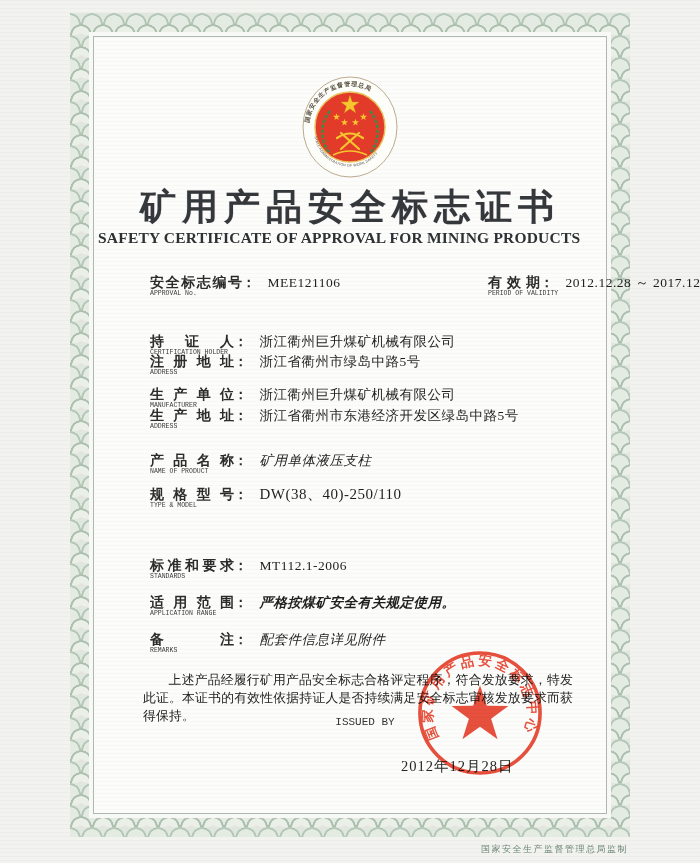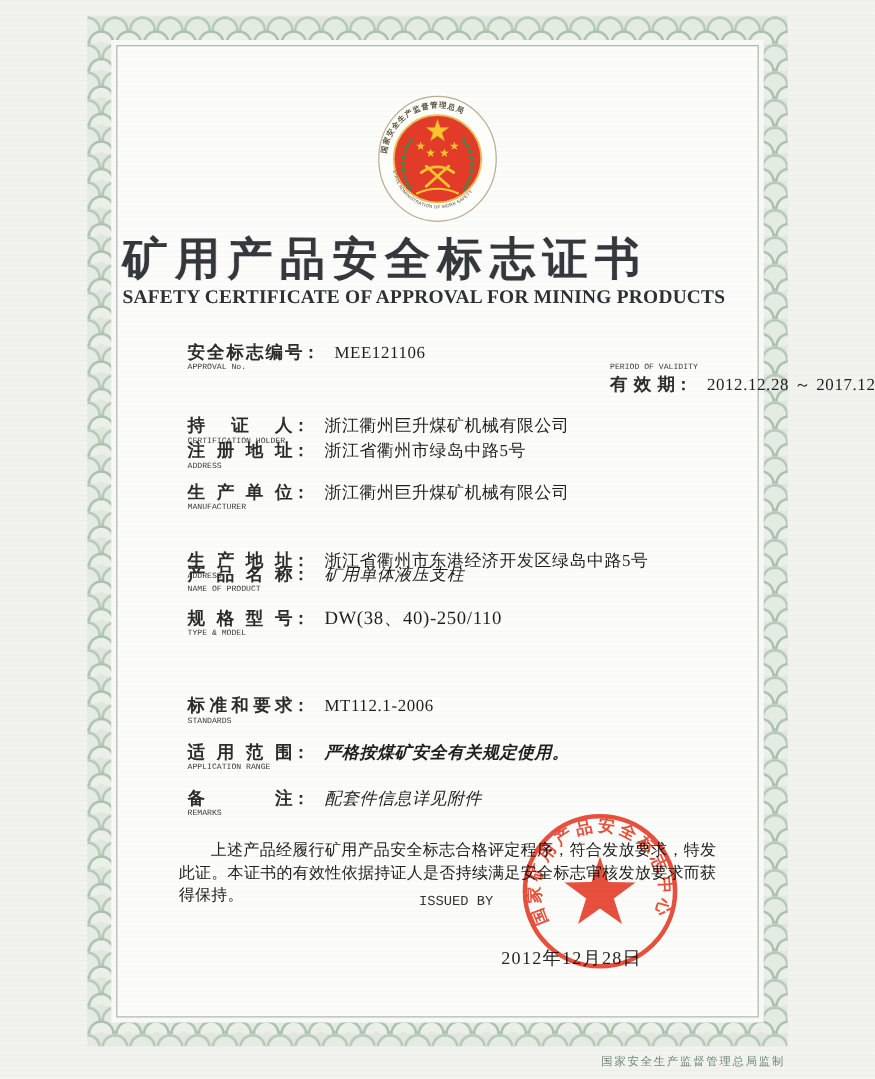--- a/index.html
+++ b/index.html
@@ -31,21 +31,21 @@
     background:
       repeating-linear-gradient(180deg, rgba(150,160,152,0.05) 0 1px, rgba(255,255,255,0) 1px 4px),
       #fcfcfa;
     border:1px solid #adb8af;
     box-shadow:0 0 0 4px #f8f9f6;
   }
   
   .emblem{position:absolute;left:302px;top:76px;width:96px;height:102px;}
   
   .title{
-    position:absolute;left:98px;top:183px;width:504px;text-align:left;
+    position:absolute;left:98px;top:183px;width:504px;text-align:center;
     font-size:36px;font-weight:bold;color:#35383b;letter-spacing:6px;
     text-shadow:0.6px 0 0 rgba(180,60,120,0.18), -0.6px 0 0 rgba(60,140,170,0.18);
     white-space:nowrap;
   }
   .subtitle{
     position:absolute;left:98px;top:229px;width:504px;text-align:left;
     font-size:15.5px;font-weight:bold;color:#2e3134;letter-spacing:0.2px;white-space:nowrap;
   }
   
   .row{position:absolute;left:150px;white-space:nowrap;}
@@ -56,21 +56,21 @@
   }
   .colon{font-size:13.5px;font-weight:bold;color:#2c2c2c;margin-right:8px;}
   .val{font-size:13.5px;color:#1f1f1f;letter-spacing:0.5px;}
   .sub{
     position:absolute;left:0;top:17px;
     font-family:"Liberation Mono", monospace;
     font-size:6.5px;color:#3a3a3a;letter-spacing:0;white-space:nowrap;
   }
   .row .inner{position:relative;display:inline-block;}
   .vcol{position:absolute;left:338px;top:0;}
-  .vcol .lbl{width:52px;margin-top:26px;}
+  .vcol .lbl{width:52px;}
   
   .statement{
     position:absolute;left:143px;top:671px;width:430px;
     font-size:12.8px;line-height:18px;color:#222;text-indent:2em;
     letter-spacing:0.2px;text-align:justify;
   }
   .issued{position:absolute;left:305px;top:716px;width:120px;text-align:center;}
   .issued .cn{font-size:16.5px;color:#2c2c2c;letter-spacing:2px;}
   .issued .en{font-size:11px;color:#333;font-family:"Liberation Mono", monospace;}
   .date{position:absolute;left:401px;top:757px;font-size:14.5px;color:#262626;letter-spacing:1px;}
@@ -141,21 +141,21 @@
     <span class="val">浙江衢州巨升煤矿机械有限公司</span>
   </div>
   <div class="row" style="top:352px;">
     <span class="inner"><span class="lbl">注册地址</span><span class="colon">：</span><span class="sub">ADDRESS</span></span>
     <span class="val">浙江省衢州市绿岛中路5号</span>
   </div>
   <div class="row" style="top:385px;">
     <span class="inner"><span class="lbl">生产单位</span><span class="colon">：</span><span class="sub">MANUFACTURER</span></span>
     <span class="val">浙江衢州巨升煤矿机械有限公司</span>
   </div>
-  <div class="row" style="top:440px;">
+  <div class="row" style="top:406px;">
     <span class="inner"><span class="lbl">生产地址</span><span class="colon">：</span><span class="sub">ADDRESS</span></span>
     <span class="val">浙江省衢州市东港经济开发区绿岛中路5号</span>
   </div>
   <div class="row" style="top:451px;">
     <span class="inner"><span class="lbl">产品名称</span><span class="colon">：</span><span class="sub">NAME OF PRODUCT</span></span>
     <span class="val" style="font-style:italic;text-align:center;">矿用单体液压支柱</span>
   </div>
   <div class="row" style="top:485px;">
     <span class="inner"><span class="lbl">规格型号</span><span class="colon">：</span><span class="sub">TYPE &amp; MODEL</span></span>
     <span class="val" style="font-size:15px;">DW(38、40)-250/110</span>

